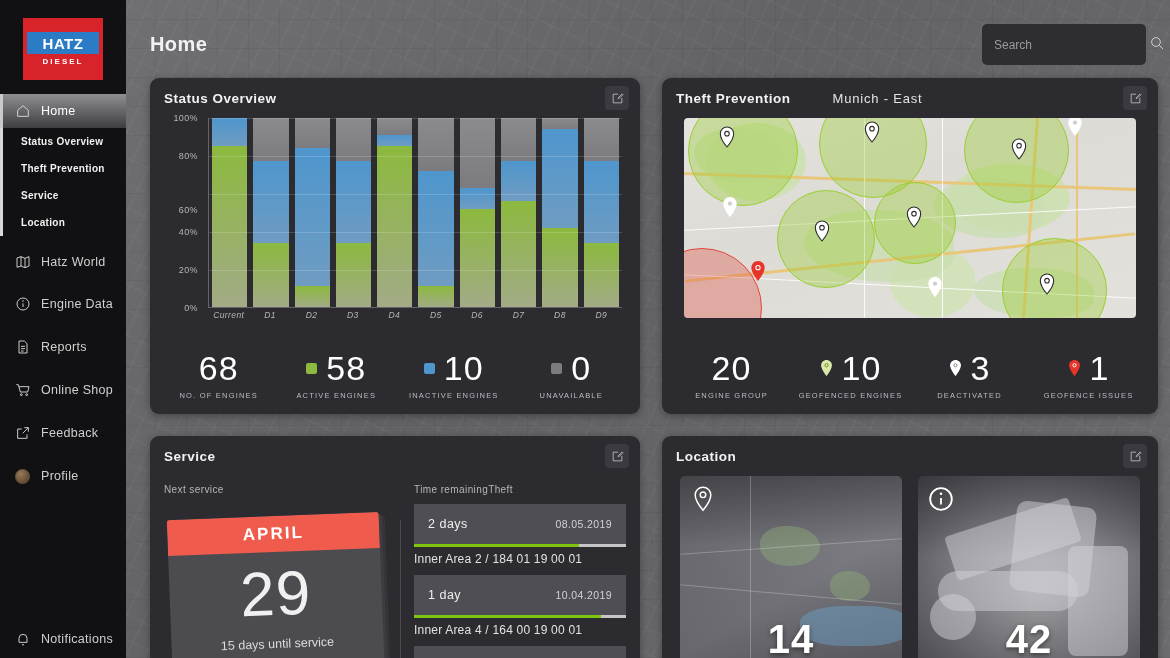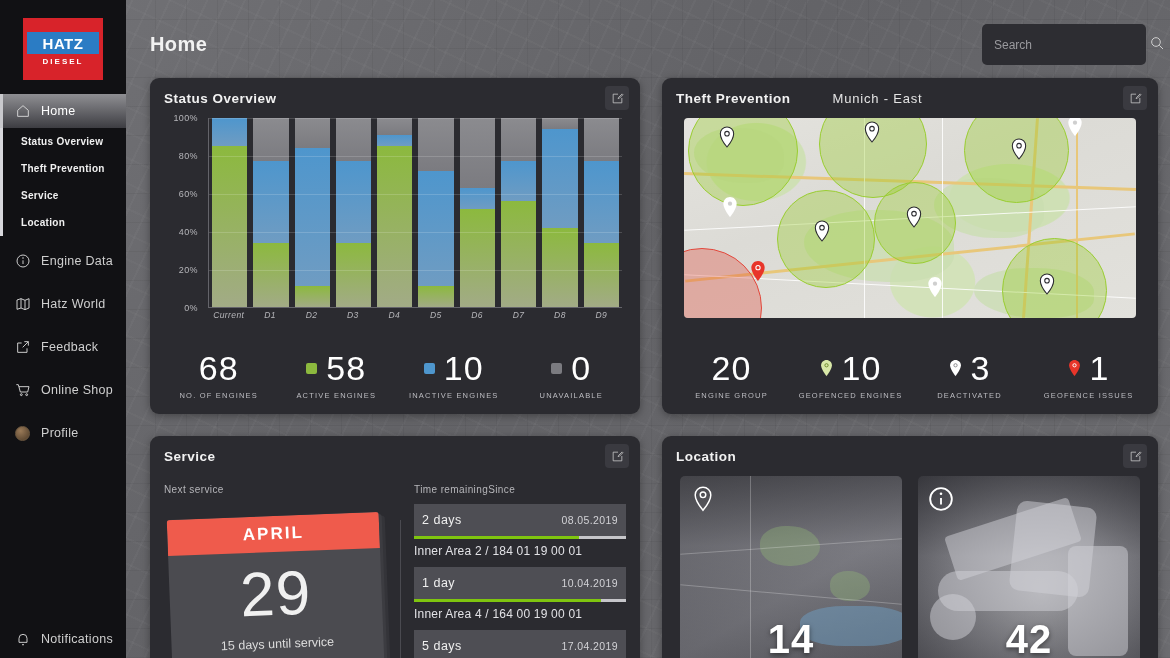--- a/index.html
+++ b/index.html
@@ -174,22 +174,22 @@
     font-size:17px; font-weight:bold; color:#fff; letter-spacing:2px;
   }
   #cal-day{ text-align:center; font-size:62px; font-weight:300; color:#f0f0f0; padding-top:6px; letter-spacing:1px; }
   #cal-note{ text-align:center; font-size:12.5px; color:#dcdcdc; padding-top:8px; }
 
   #service-right{ flex:1; position:relative; padding:0 14px 0 14px; }
   .sr-head{ display:flex; justify-content:flex-start; padding-top:8px; }
   .sr-head span{ font-size:10px; color:#b6b6ba; letter-spacing:.4px; }
   .service-item{ margin-top:9px; }
   .si-bar{
-    height:32px; background:#4e4e54; display:flex; align-items:center;
-    justify-content:space-between; padding:0 8px;
+    height:40px; background:#4e4e54; display:flex; align-items:center;
+    justify-content:space-between; padding:0 14px;
   }
   .si-days{ font-size:12.5px; color:#f0f0f0; letter-spacing:.5px; }
   .si-date{ font-size:10.5px; color:#d2d2d6; letter-spacing:.4px; }
   .si-prog{ height:3px; background:#c6c6ca; position:relative; }
   .si-prog > i{ position:absolute; left:0; top:0; bottom:0; background:#7fc50f; display:block; }
   .si-desc{ font-size:12px; color:#e2e2e6; padding-top:5px; letter-spacing:.2px; }
 
   
   #location-body{ position:absolute; left:18px; top:40px; right:18px; bottom:0; display:flex; gap:16px; }
   .loc-card{ flex:1; position:relative; border-radius:5px 5px 0 0; overflow:hidden; }
@@ -243,63 +243,74 @@
   <div class="nav-sub">
     <span>Theft Prevention</span>
   </div>
   <div class="nav-sub">
     <span>Service</span>
   </div>
   <div class="nav-sub">
     <span>Location</span>
   </div>
 
+  <div class="nav-main" style="margin-top:9px">
+    <span class="nav-icon">
+      <svg viewBox="0 0 24 24">
+          <path d="M3 6 L9 4 L15 6.5 L21 4 V18 L15 20.5 L9 18 L3 20 Z"></path>
+          <line x1="9" y1="4" x2="9" y2="18"></line>
+          <line x1="15" y1="6.5" x2="15" y2="20.5"></line>
+        </svg>
+    </span>
+    <span>Hatz World</span>
+  </div>
+
   <div class="nav-main" style="margin-top:8px">
     <span class="nav-icon">
       <svg viewBox="0 0 24 24">
           <circle cx="12" cy="12" r="9"></circle>
           <line x1="12" y1="11" x2="12" y2="16.5"></line>
           <circle cx="12" cy="7.6" r="1.1" fill="#d8d8d8" stroke="none"></circle>
         </svg>
     </span>
     <span>Engine Data</span>
   </div>
 
   <div class="nav-main" style="margin-top:9px">
     <span class="nav-icon">
       <svg viewBox="0 0 24 24">
-          <path d="M3 6 L9 4 L15 6.5 L21 4 V18 L15 20.5 L9 18 L3 20 Z"></path>
-          <line x1="9" y1="4" x2="9" y2="18"></line>
-          <line x1="15" y1="6.5" x2="15" y2="20.5"></line>
-        </svg>
-    </span>
-    <span>Hatz World</span>
-  </div>
-
+          <path d="M6 3 H14 L18 7 V21 H6 Z"></path>
+          <line x1="9" y1="11" x2="15" y2="11"></line>
+          <line x1="9" y1="14.5" x2="15" y2="14.5"></line>
+          <line x1="9" y1="18" x2="13" y2="18"></line>
+        </svg>
+    </span>
+    <span>Reports</span>
+  </div>
+
+  <div class="nav-main" style="margin-top:9px">
+    <span class="nav-icon">
+      <svg viewBox="0 0 24 24">
+          <path d="M2 4 H5 L8 15 H19 L21 7 H6"></path>
+          <circle cx="9.5" cy="19" r="1.4"></circle>
+          <circle cx="17.5" cy="19" r="1.4"></circle>
+        </svg>
+    </span>
+    <span>Online Shop</span>
+  </div>
 
   <div class="nav-main" style="margin-top:9px">
     <span class="nav-icon">
       <svg viewBox="0 0 24 24">
           <path d="M14 4 H20 V10"></path>
           <path d="M20 4 L11.5 12.5"></path>
           <path d="M18 14 V20 H4 V6 H10"></path>
         </svg>
     </span>
     <span>Feedback</span>
-  </div>
-
-  <div class="nav-main" style="margin-top:9px">
-    <span class="nav-icon">
-      <svg viewBox="0 0 24 24">
-          <path d="M2 4 H5 L8 15 H19 L21 7 H6"></path>
-          <circle cx="9.5" cy="19" r="1.4"></circle>
-          <circle cx="17.5" cy="19" r="1.4"></circle>
-        </svg>
-    </span>
-    <span>Online Shop</span>
   </div>
 
   <div class="nav-main" style="margin-top:9px">
     <span class="nav-icon">
         <span class="avatar"></span>
       </span>
     <span>Profile</span>
   </div>
 
   <div class="nav-spacer"></div>
@@ -337,21 +348,21 @@
           <path d="M14 10 L20.5 3.5 L22 5 L15.5 11.5 L13 12 Z"></path>
         </svg>
     </span>
   </div>
 
   <div id="chart-area">
     <div class="y-labels" id="y-labels">
         <div class="y-label" style="top: 190px;">0%</div>
         <div class="y-label" style="top: 152px; text-align: right;">20%</div>
         <div class="y-label" style="top: 114px;">40%</div>
-        <div class="y-label" style="top: 76px;">60%</div>
+        <div class="y-label" style="top: 92px;">60%</div>
         <div class="y-label" style="top: 38px; padding-left: 32px;">80%</div>
         <div class="y-label" style="top: 0px;">100%</div>
       </div>
     <div class="plot" id="plot">
       <div class="bars" id="bars">
           <div class="bar-col">
             <div class="bar-stack">
               <div class="seg-blue" style="height: 28.5px;"></div>
               <div class="seg-green" style="height: 161.5px;"></div>
             </div>
@@ -630,21 +641,21 @@
       <div id="calendar">
         <div id="cal-head">APRIL</div>
         <div id="cal-day">29</div>
         <div id="cal-note">15 days until service</div>
       </div>
     </div>
     <div id="service-divider"></div>
     <div id="service-right">
       <div class="sr-head">
         <span>Time remaining</span>
-        <span>Since</span>
+        <span>Theft</span>
       </div>
       <div id="service-items">
           <div class="service-item">
             <div class="si-bar">
               <span class="si-days">2 days</span>
               <span class="si-date">08.05.2019</span>
             </div>
             <div class="si-prog">
               <i style="width: 78%;"></i>
             </div>

